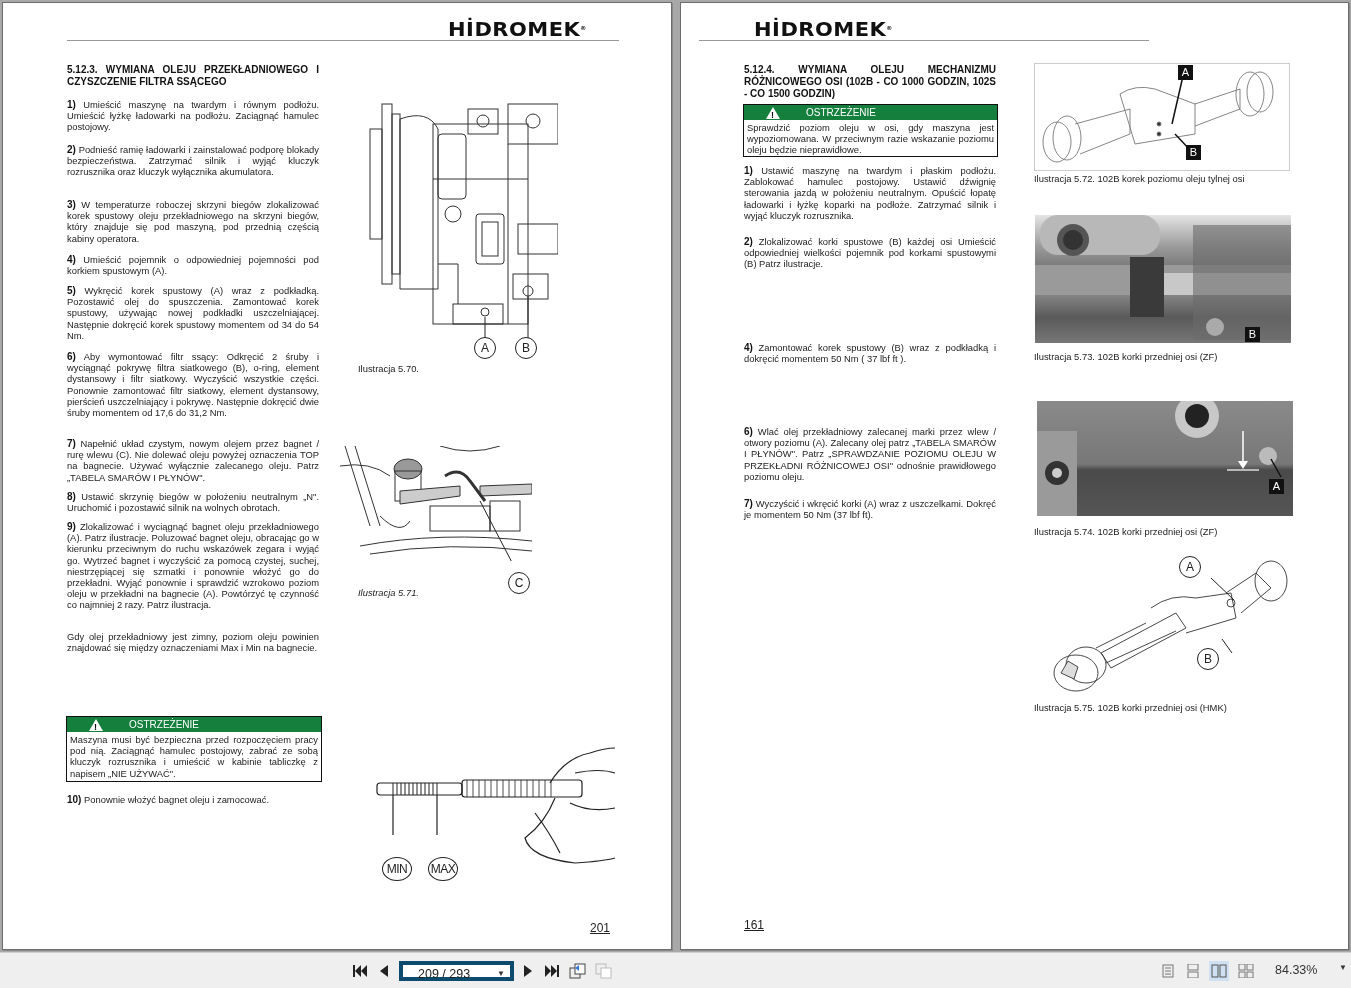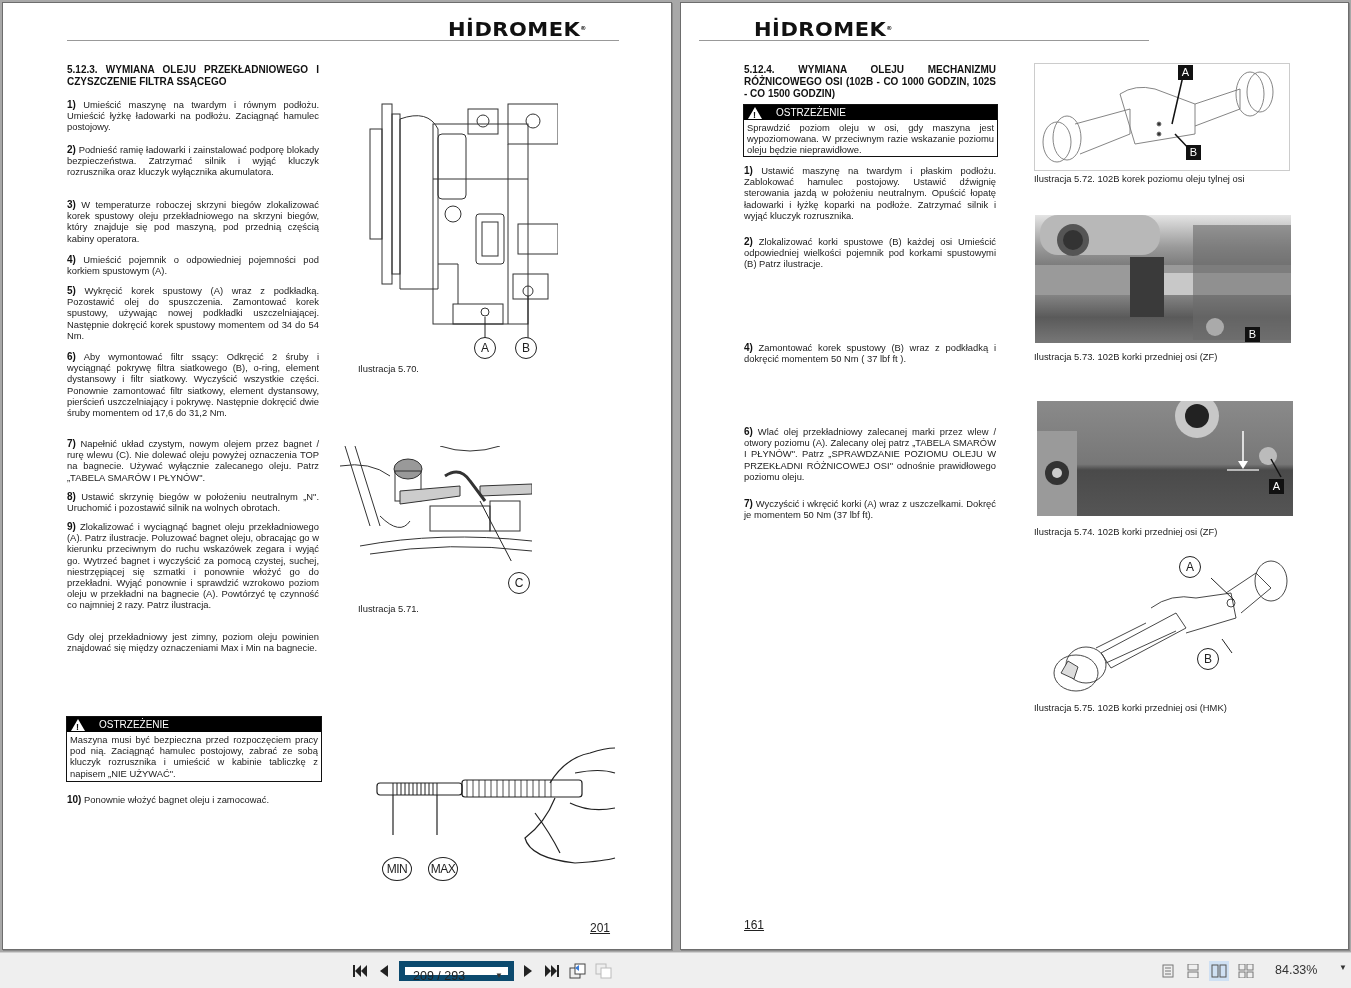--- a/index.html
+++ b/index.html
@@ -11,37 +11,37 @@
 
   .logo { position: absolute; top: 14px; font-family: "DejaVu Sans", sans-serif; font-weight: bold; font-size: 21px; letter-spacing: 0.5px; color: #111; transform: scaleY(0.95); }
   .logo .reg { font-size: 6px; vertical-align: 6px; }
   .hrule { position: absolute; top: 37px; height: 1px; background: #999; }
 
   .heading { position: absolute; font-weight: bold; font-size: 10px; line-height: 12px; text-align: justify; }
   .para { position: absolute; font-size: 9.4px; line-height: 11.2px; text-align: justify; color: #222; }
   .para b { font-weight: bold; font-size: 10px; color: #111; }
 
   .warn { position: absolute; border: 1px solid #111; background: #fff; }
-  .warn .bar { background: #000000; color: #fff; font-size: 10px; height: 15px; line-height: 15px; padding-left: 4px; display: flex; align-items: center; gap: 14px; }
+  .warn .bar { background: #15803d; color: #fff; font-size: 10px; height: 15px; line-height: 15px; padding-left: 22px; display: flex; align-items: center; gap: 26px; }
   .warn .bar .tri { width: 0; height: 0; border-left: 7px solid transparent; border-right: 7px solid transparent; border-bottom: 12px solid #fff; position: relative; }
   .warn .bar .tri::after { content: "!"; position: absolute; left: -2px; top: 1px; color: #111; font-size: 9px; font-weight: bold; }
   .warn .body { font-size: 9.4px; line-height: 11.2px; padding: 2px 3px 2px 3px; text-align: justify; color: #222; }
 
   .caption { position: absolute; font-size: 9.4px; color: #222; }
   .pagenum { position: absolute; font-size: 12px; color: #222; text-decoration: underline; }
 
   .fig { position: absolute; overflow: hidden; }
   .callout { position: absolute; width: 22px; height: 22px; border: 1.3px solid #222; border-radius: 50%; background: #fff; font-size: 12px; text-align: center; line-height: 20px; color: #222; }
   .tag { position: absolute; width: 15px; height: 15px; background: #111; color: #fff; font-size: 11px; text-align: center; line-height: 15px; }
   .oval { position: absolute; width: 30px; height: 24px; border: 1.3px solid #222; border-radius: 50%; background: #fff; font-size: 12px; text-align: center; line-height: 22px; color: #222; letter-spacing: -0.5px; margin-top: 20px; }
 
   
   .toolbar { position: absolute; left: 0; top: 952px; width: 1351px; height: 36px; background: #efefef; border-top: 1px solid #cfcfcf; }
   .tb-btn { position: absolute; top: 9px; height: 18px; display: flex; align-items: center; justify-content: center; cursor: pointer; }
-  .pagebox { position: absolute; left: 399px; top: 8px; width: 115px; height: 20px; background: #fff; border: 6px solid #0c4a6e; font-size: 12.5px; line-height: 18px; padding-left: 8px; color: #222; }
+  .pagebox { position: absolute; left: 399px; top: 8px; width: 115px; height: 20px; background: #fff; border: 4px solid #0c4a6e; font-size: 12.5px; line-height: 18px; padding-left: 15px; color: #222; }
   .pagebox .dd { position: absolute; right: 5px; top: 0; font-size: 8px; color: #333; }
   .zoomval { position: absolute; left: 1275px; top: 10px; font-size: 12.5px; color: #333; }
   .zoomdd { position: absolute; left: 1339px; top: 10px; font-size: 8px; color: #333; }
   .viewmode { position: absolute; top: 8px; width: 20px; height: 20px; display: flex; align-items: center; justify-content: center; }
   .viewmode.active { background: #cfe0f3; }
 </style>
 </head>
 <body>
 
 <div class="viewer">
@@ -120,21 +120,21 @@
           <path d="M40 70 Q60 90 70 75"></path>
           <path d="M20 100 Q100 85 192 95"></path>
           <path d="M30 108 Q110 95 192 105"></path>
           <path d="M0 20 Q30 15 50 30"></path>
           <path d="M100 0 Q130 10 160 0"></path>
         </g>
         <line x1="140" y1="55" x2="178" y2="128" stroke="#222"></line>
       </svg>
     </div>
     <div class="callout" style="left:505px; top:569px;">C</div>
-    <div class="caption" style="left:355px; top:600px;">Ilustracja 5.71.</div>
+    <div class="caption" style="left:355px; top:584px;font-style:italic;">Ilustracja 5.71.</div>
 
     <div class="fig" style="left:372px; top:740px; width:245px; height:125px;">
       <svg width="245" height="125" viewBox="0 0 245 125">
         <g fill="none" stroke="#222" stroke-width="1.2">
           <rect x="2" y="40" width="85" height="12" rx="3"></rect>
           <g stroke-width="1">
             <line x1="18" y1="40" x2="18" y2="52"></line>
               <line x1="22" y1="40" x2="22" y2="52"></line>
               <line x1="26" y1="40" x2="26" y2="52"></line>
             <line x1="30" y1="40" x2="30" y2="52"></line>

